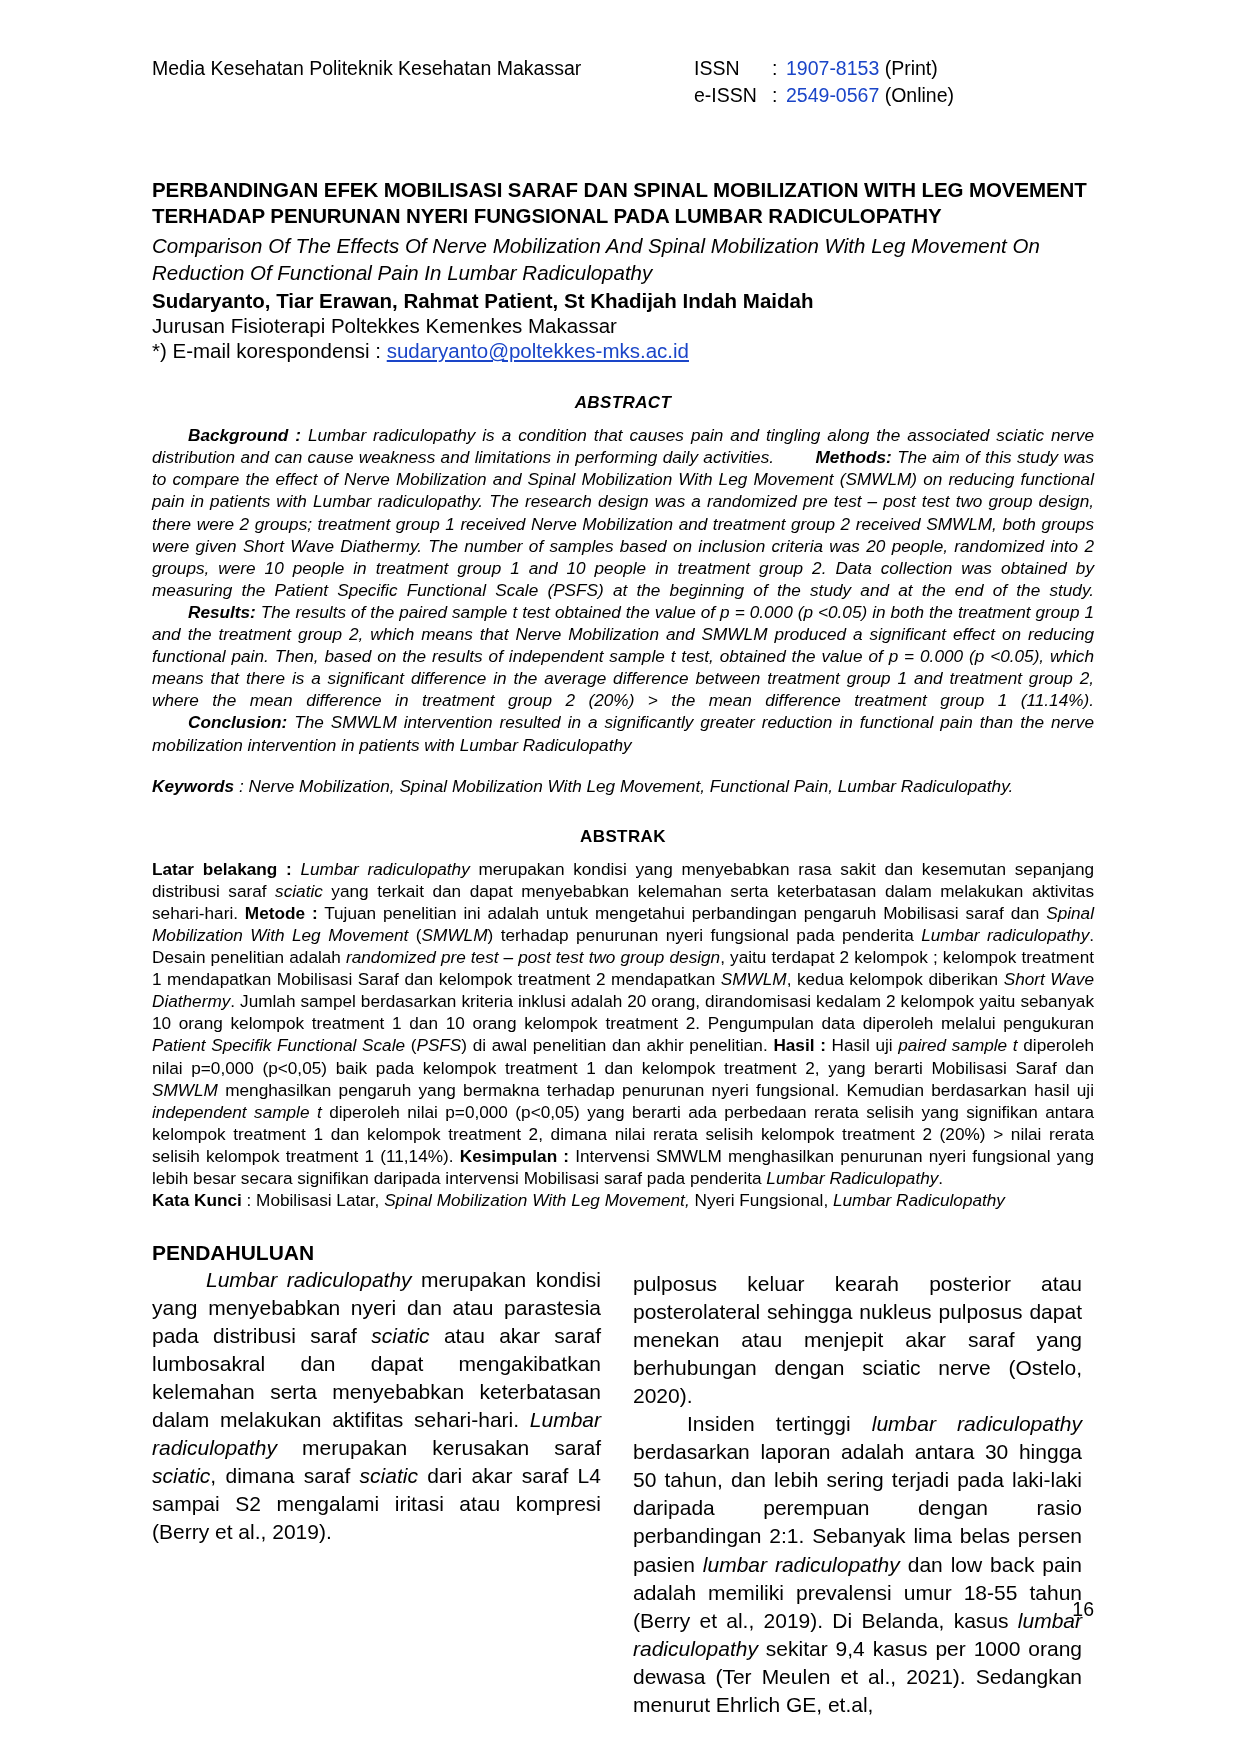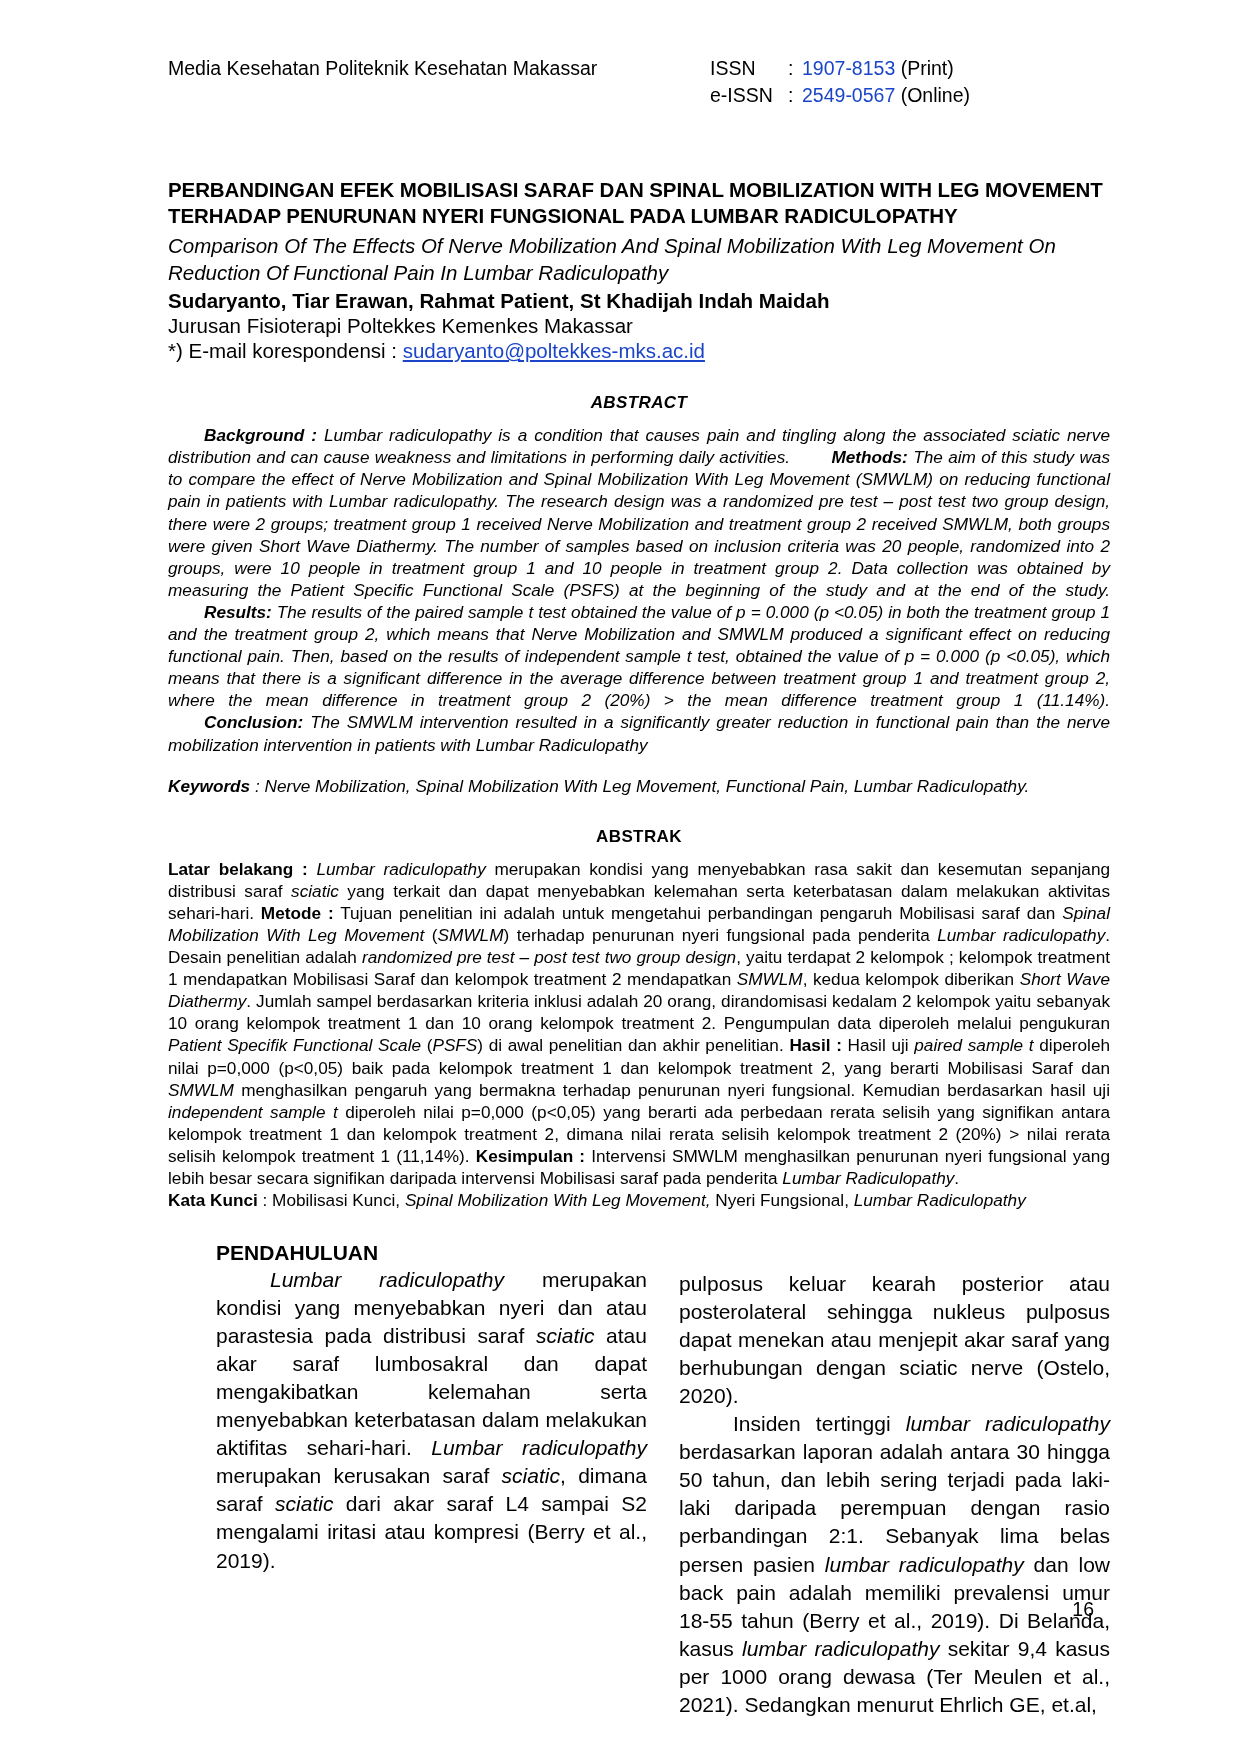--- a/index.html
+++ b/index.html
@@ -13,21 +13,21 @@
     height: 1754px;
     background: #ffffff;
     margin: 0 auto;
     font-family: "Liberation Sans", sans-serif;
     color: #000000;
     overflow: hidden;
     box-sizing: border-box;
   }
   .content {
     position: absolute;
-    left: 168px;
+    left: 152px;
     top: 55px;
     width: 942px;
   }
 
   
   .runhead {
     display: flex;
     justify-content: space-between;
     align-items: flex-start;
     font-size: 19.5px;
@@ -122,21 +122,20 @@
     font-size: 17.2px;
     line-height: 1.285;
     text-align: justify;
   }
 
   
   .body-cols {
     display: flex;
     margin-top: 30px;
     column-gap: 32px;
-    margin-left: 48px;
   }
   .col {
     width: 449px;
   }
   .col-head {
     font-size: 21px;
     font-weight: bold;
     margin-bottom: 1px;
   }
   .col p {
@@ -222,21 +221,21 @@
       <b>Keywords</b><span> : Nerve Mobilization, Spinal Mobilization With Leg Movement, Functional Pain, Lumbar Radiculopathy.</span>
     </div>
 
     <div class="section-head plain">ABSTRAK</div>
 
     <div class="abs-id">
       <b>Latar belakang :</b><i> Lumbar radiculopathy</i><span> merupakan kondisi yang menyebabkan rasa sakit dan kesemutan sepanjang distribusi saraf </span><i>sciatic</i><span> yang terkait dan dapat menyebabkan kelemahan serta keterbatasan dalam melakukan aktivitas sehari-hari. </span><b>Metode :</b><span> Tujuan penelitian ini adalah untuk mengetahui perbandingan pengaruh Mobilisasi saraf dan </span><i>Spinal Mobilization With Leg Movement</i><span> (</span><i>SMWLM</i><span>) terhadap penurunan nyeri fungsional pada penderita </span><i>Lumbar radiculopathy</i><span>. Desain penelitian adalah </span><i>randomized pre test – post test two group design</i><span>, yaitu terdapat 2 kelompok ; kelompok treatment 1 mendapatkan Mobilisasi Saraf dan kelompok treatment 2 mendapatkan </span><i>SMWLM</i><span>, kedua kelompok diberikan </span><i>Short Wave Diathermy</i><span>. Jumlah sampel berdasarkan kriteria inklusi adalah 20 orang, dirandomisasi kedalam 2 kelompok yaitu sebanyak 10 orang kelompok treatment 1 dan 10 orang kelompok treatment 2. Pengumpulan data diperoleh melalui pengukuran </span><i>Patient Specifik Functional Scale</i><span> (</span><i>PSFS</i><span>) di awal penelitian dan akhir penelitian. </span><b>Hasil :</b><span> Hasil uji </span><i>paired sample t</i><span> diperoleh nilai p=0,000 (p&lt;0,05) baik pada kelompok treatment 1 dan kelompok treatment 2, yang berarti Mobilisasi Saraf dan </span><i>SMWLM</i><span> menghasilkan pengaruh yang bermakna terhadap penurunan nyeri fungsional. Kemudian berdasarkan hasil uji </span><i>independent sample t</i><span> diperoleh nilai p=0,000 (p&lt;0,05) yang berarti ada perbedaan rerata selisih yang signifikan antara kelompok treatment 1 dan kelompok treatment 2, dimana nilai rerata selisih kelompok treatment 2 (20%) &gt; nilai rerata selisih kelompok treatment 1 (11,14%). </span><b>Kesimpulan :</b><span> Intervensi SMWLM menghasilkan penurunan nyeri fungsional yang lebih besar secara signifikan daripada intervensi Mobilisasi saraf pada penderita </span><i>Lumbar Radiculopathy</i><span>.</span>
     </div>
 
     <div class="kata-kunci">
-      <b>Kata Kunci</b><span> : Mobilisasi Kunci, </span><i>Spinal Mobilization With Leg Movement,</i><span> Nyeri Fungsional, </span><i>Lumbar Radiculopathy</i>
+      <b>Kata Kunci</b><span> : Mobilisasi Latar, </span><i>Spinal Mobilization With Leg Movement,</i><span> Nyeri Fungsional, </span><i>Lumbar Radiculopathy</i>
     </div>
 
     <div class="body-cols">
 
       <div class="col">
         <div class="col-head">PENDAHULUAN</div>
         <p class="indent"><i>Lumbar radiculopathy</i><span> merupakan kondisi yang menyebabkan nyeri dan atau parastesia pada distribusi saraf </span><i>sciatic</i><span> atau akar saraf lumbosakral dan dapat mengakibatkan kelemahan serta menyebabkan keterbatasan dalam melakukan aktifitas sehari-hari. </span><i>Lumbar radiculopathy</i><span> merupakan kerusakan saraf </span><i>sciatic</i><span>, dimana saraf </span><i>sciatic</i><span> dari akar saraf L4 sampai S2 mengalami iritasi atau kompresi (Berry et al., 2019).</span></p>
       </div>
 
       <div class="col">

